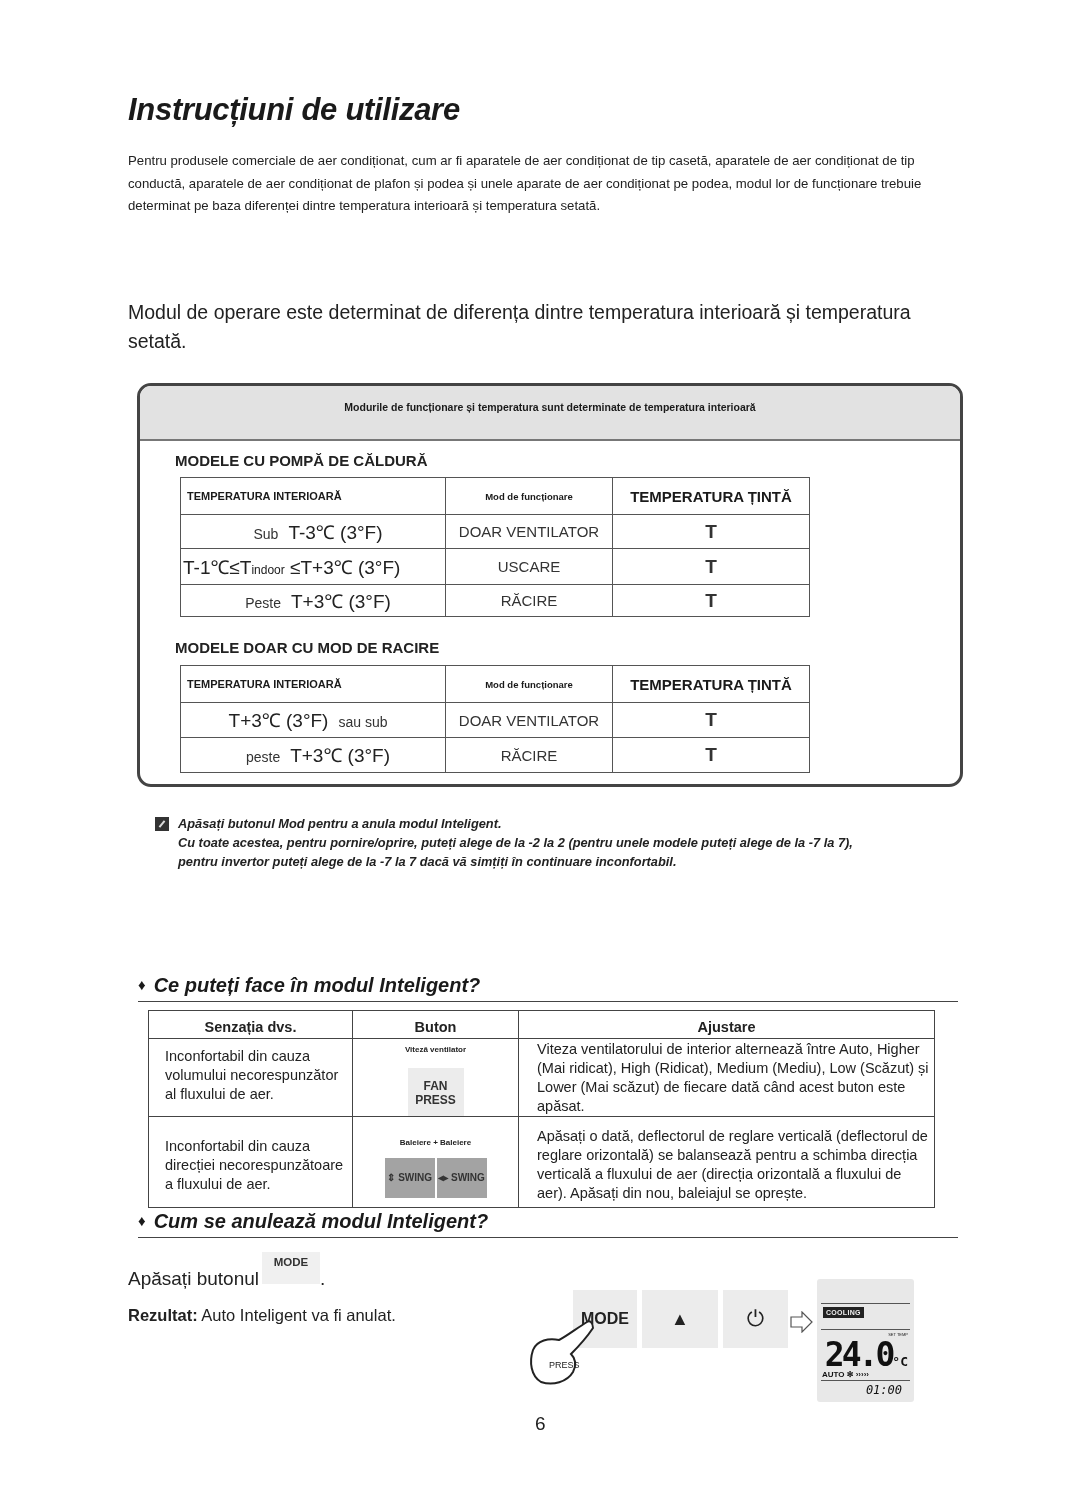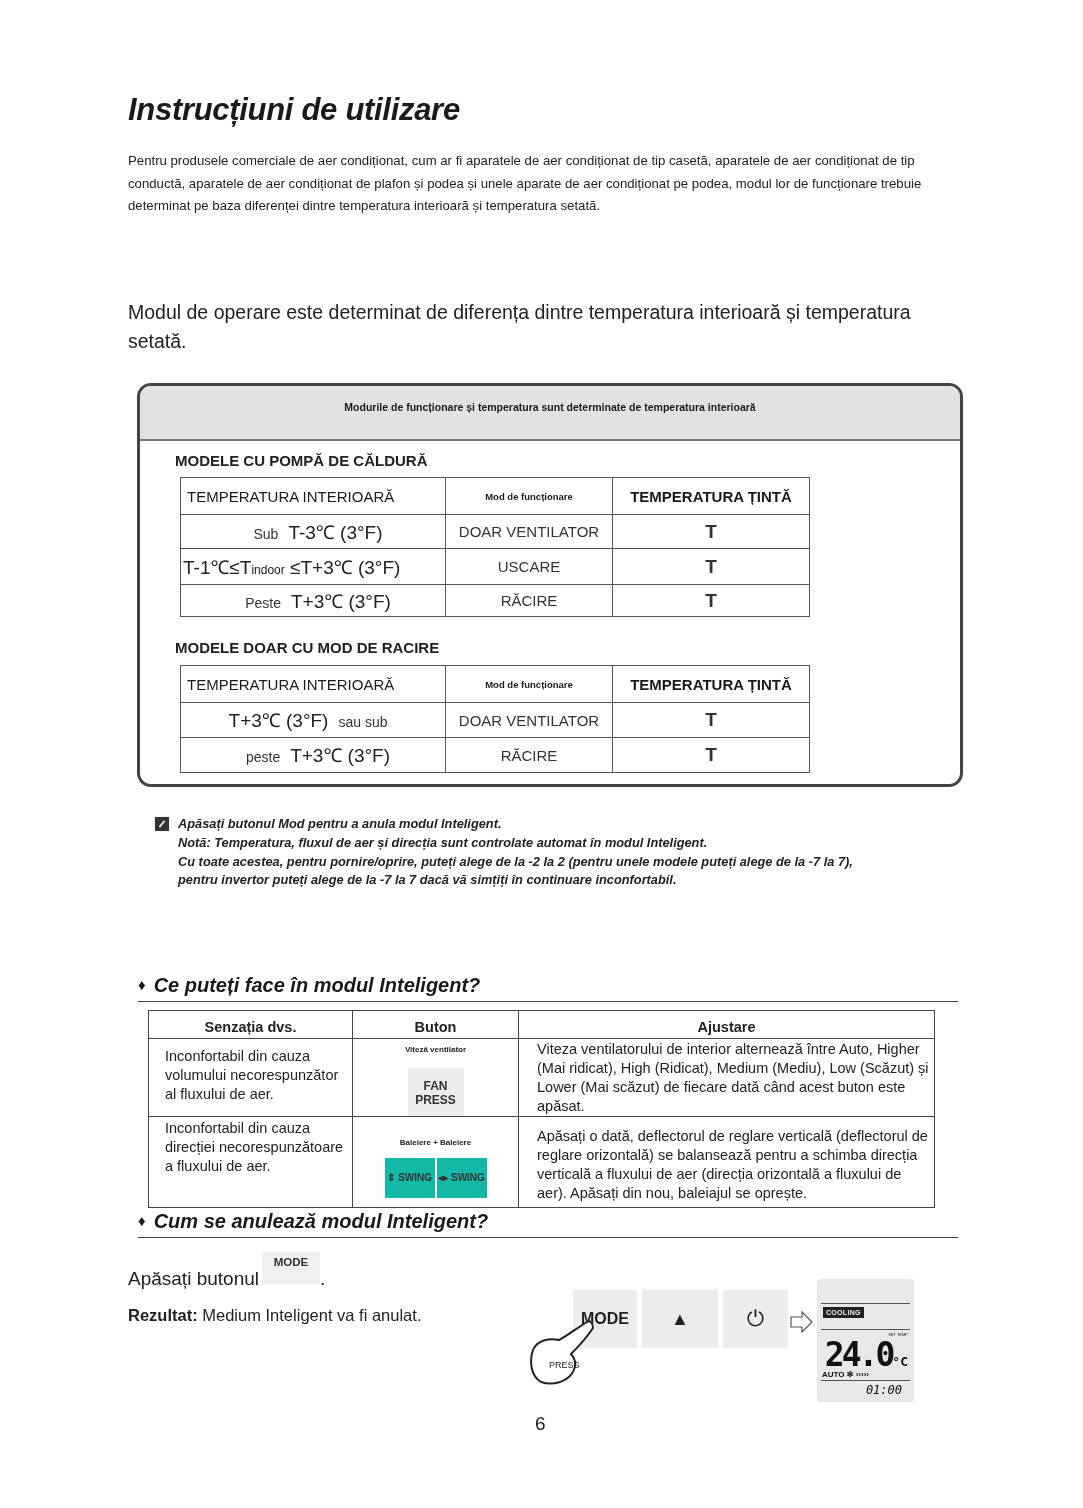--- a/index.html
+++ b/index.html
@@ -10,21 +10,21 @@
   .intro { position: absolute; left: 128px; top: 150px; width: 815px; font-size: 13.2px; line-height: 22.5px; color: #222; }
   .lead { position: absolute; left: 128px; top: 298px; width: 840px; font-size: 19.5px; line-height: 29px; color: #222; }
 
   
   .panel { position: absolute; left: 137px; top: 383px; width: 826px; height: 404px; border: 3px solid #444; border-radius: 14px; overflow: hidden; background: #fff; }
   .panel-head { height: 55px; background: #e2e2e2; border-bottom: 2px solid #777; display: flex; align-items: center; justify-content: center; font-size: 10.5px; font-weight: bold; padding-bottom: 12px; }
   .sec-title { position: absolute; left: 35px; font-size: 15px; font-weight: bold; color: #222; }
   .modes-table { position: absolute; left: 40px; border-collapse: collapse; }
   .modes-table td { border: 1.2px solid #555; text-align: center; vertical-align: middle; }
   .c1 { width: 265px; } .c2 { width: 167px; } .c3 { width: 197px; }
-  .th-big { font-size: 15px; font-weight: normal; text-align: left !important; padding-left: 6px; }
+  .th-big { font-size: 11px; font-weight: bold; text-align: left !important; padding-left: 6px; }
   .th-small { font-size: 9.5px; font-weight: bold; }
   .th-right { font-size: 15px; font-weight: bold; }
   .cell-mode { font-size: 15px; color: #333; }
   .cell-t { font-size: 19px; font-weight: bold; color: #333; }
   .small-word { font-size: 14px; color: #333; margin: 0 10px; }
   .big-temp { font-size: 19px; color: #222; }
   .sub-idx { font-size: 12px; }
 
   
   .notes { position: absolute; left: 155px; top: 815px; width: 800px; font-size: 12.8px; font-weight: bold; font-style: italic; line-height: 18.8px; color: #222; }
@@ -38,21 +38,21 @@
 
   .smart-table { position: absolute; left: 148px; top: 1010px; border-collapse: collapse; }
   .smart-table td, .smart-table th { border: 1.2px solid #444; vertical-align: top; font-size: 14.5px; line-height: 19px; color: #222; }
   .smart-table th { font-weight: bold; text-align: center; height: 28px; vertical-align: bottom; padding-bottom: 1px; }
   .st-c1 { width: 204px; } .st-c2 { width: 166px; } .st-c3 { width: 416px; }
   .sens { padding: 8px 0 0 16px; }
   .adj { padding: 1px 0 0 18px; }
   .btn-cell { text-align: center; position: relative; }
   .btn-cap { font-size: 8px; font-weight: bold; display: block; margin-top: 1px; }
   .fan-btn { display: inline-block; width: 56px; height: 48px; background: #ececec; margin-top: 9px; font-size: 12px; font-weight: bold; line-height: 14px; padding-top: 11px; color: #333; }
-  .swing-btn { display: inline-block; width: 50px; height: 40px; background: #14b8a6; font-size: 10px; font-weight: bold; line-height: 40px; color: #333; margin: 6px 1px 0; }
+  .swing-btn { display: inline-block; width: 50px; height: 40px; background: #a3a3a3; font-size: 10px; font-weight: bold; line-height: 40px; color: #333; margin: 6px 1px 0; }
 
   .press-line { position: absolute; left: 128px; top: 1258px; font-size: 19px; color: #222; display: flex; align-items: flex-end; }
   .mode-inline { display: inline-block; width: 58px; height: 32px; background: #f0f0f0; font-size: 11.5px; font-weight: bold; text-align: center; padding-top: 4px; margin-left: 3px; color: #333; position: relative; top: -6px; }
   .result { position: absolute; left: 128px; top: 1306px; font-size: 16.5px; color: #222; }
   .result b { font-weight: bold; }
 
   
   .remote-btn { position: absolute; top: 1290px; height: 58px; background: #ececec; display: flex; align-items: center; justify-content: center; color: #222; }
   .arrow-right { position: absolute; left: 790px; top: 1311px; }
   .lcd { position: absolute; left: 817px; top: 1279px; width: 97px; height: 123px; background: #e8e8e8; border-radius: 3px; }
@@ -122,21 +122,20 @@
     </tr>
   </tbody>
     </table>
 </div>
 
 <div class="notes">
   <div class="note-line">
       <span class="check-icon"></span>
       <span>Apăsați butonul Mod pentru a anula modul Inteligent.</span>
     </div>
-  <div class="note-indent">Notă: Temperatura, fluxul de aer și direcția sunt controlate automat în modul Inteligent.</div>
   <div class="note-indent">Cu toate acestea, pentru pornire/oprire, puteți alege de la -2 la 2 (pentru unele modele puteți alege de la -7 la 7),</div>
   <div class="note-indent">pentru invertor puteți alege de la -7 la 7 dacă vă simțiți în continuare inconfortabil.</div>
 </div>
 
 <div class="h2" style="top:974px;">
   <span class="diamond">♦</span><span>Ce puteți face în modul Inteligent?</span>
 </div>
 
 <table class="smart-table">
   <tbody>
@@ -147,40 +146,40 @@
   </tr>
   <tr style="height:75px;">
     <td class="sens">Inconfortabil din cauza volumului necorespunzător al fluxului de aer.</td>
     <td class="btn-cell">
       <span class="btn-cap">Viteză ventilator</span>
       <span class="fan-btn"><span>FAN</span><br><span>PRESS</span></span>
     </td>
     <td class="adj">Viteza ventilatorului de interior alternează între Auto, Higher (Mai ridicat), High (Ridicat), Medium (Mediu), Low (Scăzut) și Lower (Mai scăzut) de fiecare dată când acest buton este apăsat.</td>
   </tr>
   <tr style="height:91px;">
-    <td class="sens" style="padding-top:2px;">Inconfortabil din cauza direcției necorespunzătoare a fluxului de aer.</td>
+    <td class="sens" style="padding-top:20px;">Inconfortabil din cauza direcției necorespunzătoare a fluxului de aer.</td>
     <td class="btn-cell" style="padding-top:15px;margin-left:46px;">
       <span class="btn-cap">Baleiere + Baleiere</span>
       <span class="swing-btn">⇕ SWING</span><span class="swing-btn">◂▸ SWING</span>
     </td>
     <td class="adj" style="padding-top:10px;">Apăsați o dată, deflectorul de reglare verticală (deflectorul de reglare orizontală) se balansează pentru a schimba direcția verticală a fluxului de aer (direcția orizontală a fluxului de aer). Apăsați din nou, baleiajul se oprește.</td>
   </tr>
 </tbody>
   </table>
 
 <div class="h2" style="top:1210px;">
   <span class="diamond">♦</span><span>Cum se anulează modul Inteligent?</span>
 </div>
 
 <div class="press-line">
   <span>Apăsați butonul</span>
   <span class="mode-inline">MODE</span>
   <span>.</span>
 </div>
-<div class="result"><b>Rezultat:</b><span> Medium Inteligent va fi anulat.</span></div>
+<div class="result"><b>Rezultat:</b><span> Auto Inteligent va fi anulat.</span></div>
 
 <div class="remote-btn" style="left:573px;width:64px;font-size:16px;font-weight:bold;">MODE</div>
 <div class="remote-btn" style="left:642px;width:76px;font-size:18px;">▲</div>
 <div class="remote-btn" style="left:723px;width:65px;font-size:22px;">⏻</div>
 
 <svg style="position:absolute;left:527px;top:1318px;" width="70" height="70">
   <path d="M60 4 C50 10 40 18 32 22 C22 20 10 22 6 32 C2 44 4 58 14 64 C26 68 40 64 46 54 C50 46 48 40 44 36 C52 28 62 16 66 10 C66 5 63 2 60 4 Z" fill="#fff" stroke="#222" stroke-width="2"></path>
   <text x="22" y="50" font-family="Liberation Sans, sans-serif" font-size="9" fill="#222">PRESS</text>
 </svg>
 

